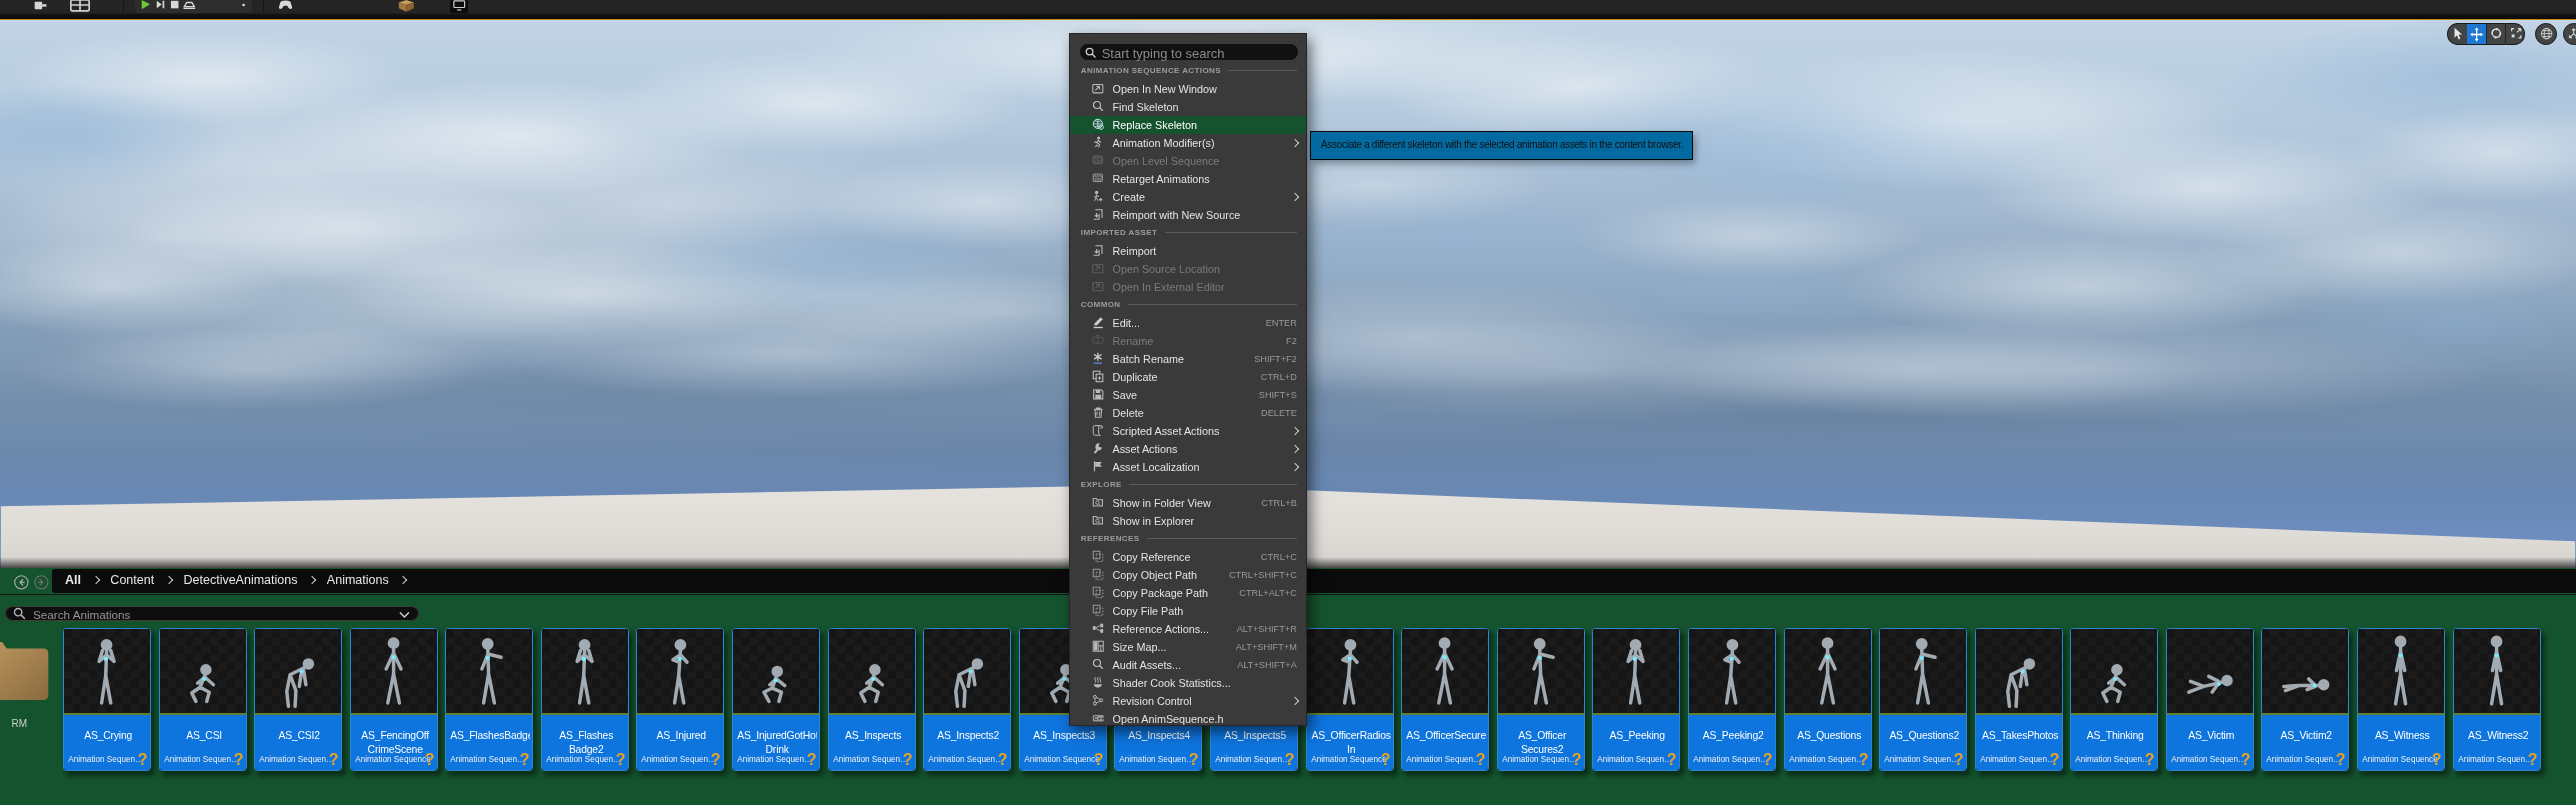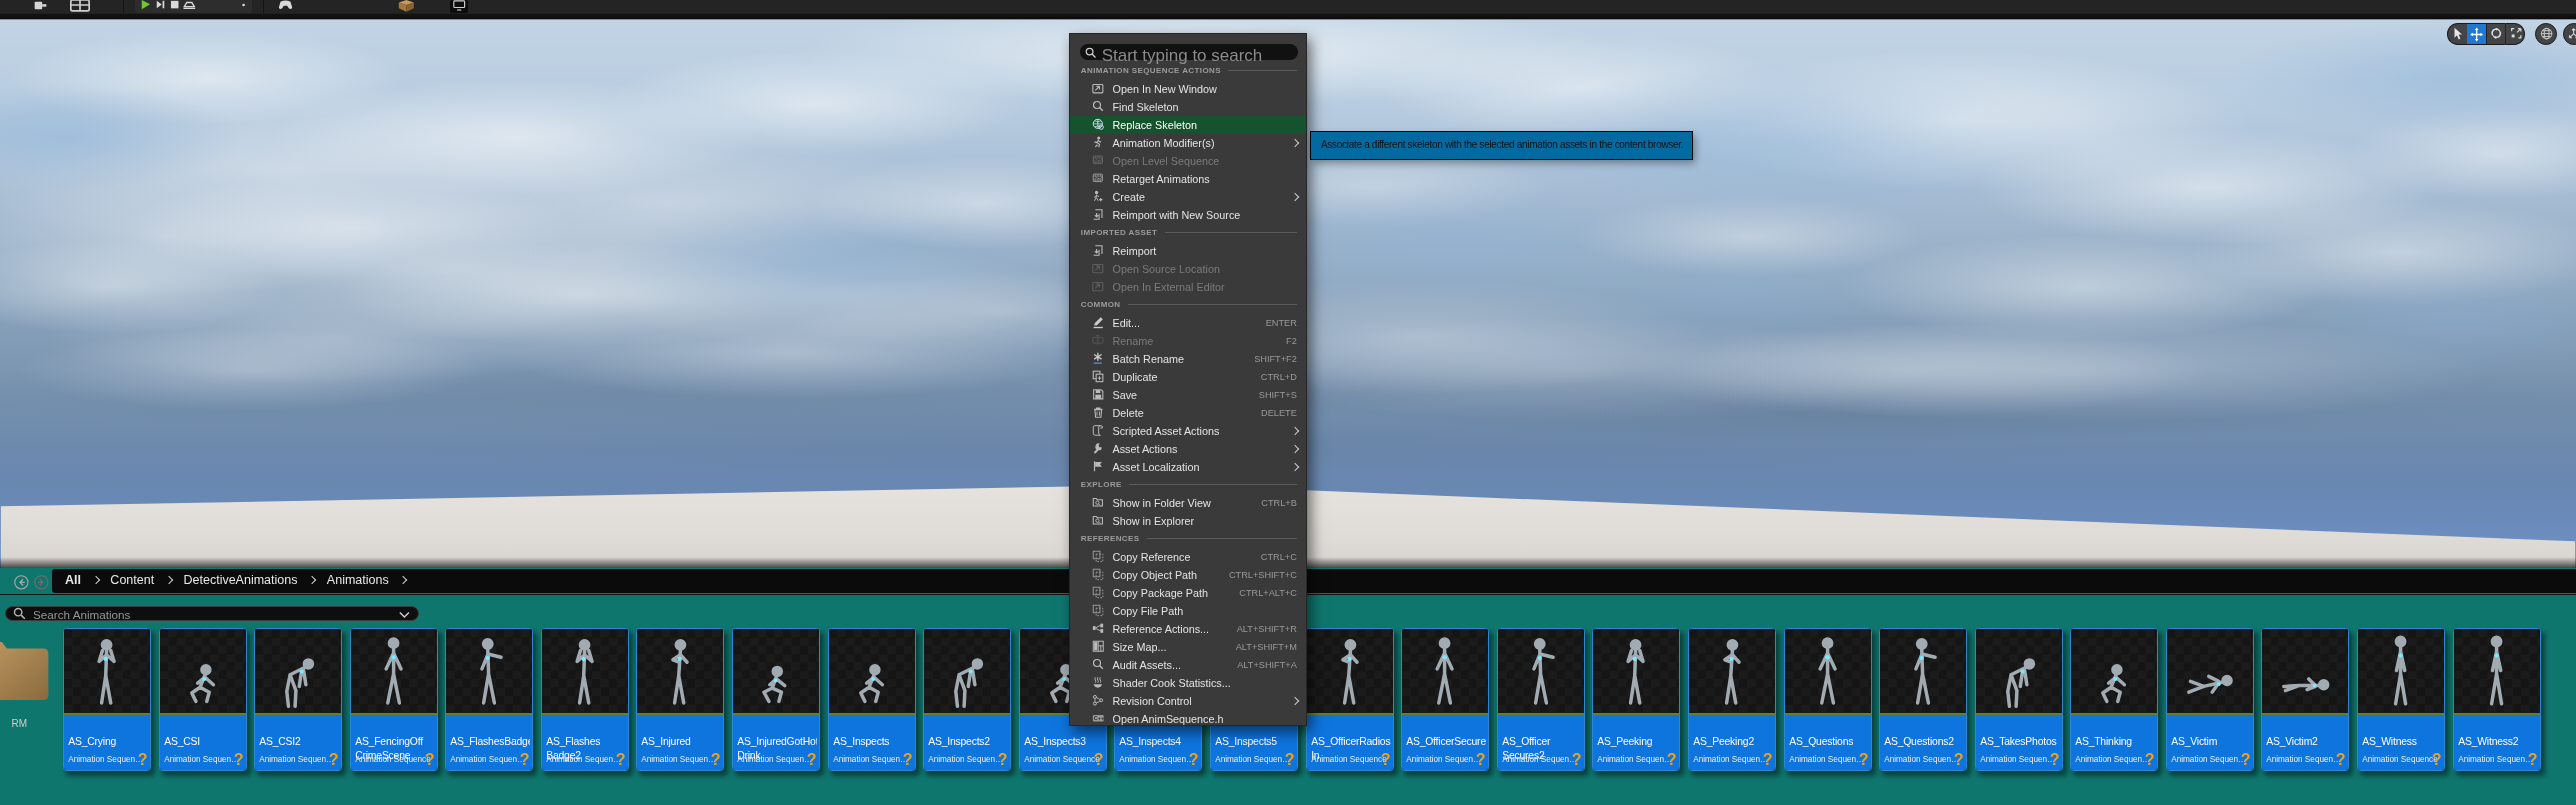--- a/index.html
+++ b/index.html
@@ -50,42 +50,42 @@
  radial-gradient(1167px 58px at 2000px 379px, rgba(40,58,85,.09), rgba(40,58,85,0) 70%),
  radial-gradient(1333px 50px at 1250px 421px, rgba(40,58,85,.06), rgba(40,58,85,0) 70%),
  radial-gradient(750px 50px at 1583px 367px, rgba(40,58,85,.10), rgba(40,58,85,0) 70%),
  radial-gradient(667px 42px at 1875px 396px, rgba(40,58,85,.08), rgba(40,58,85,0) 70%),
  linear-gradient(#a8c4dd 0px,#a4c0da 67px,#9db8d3 133px,#96afc9 200px,#8da6bf 267px,#8099b4 333px,#7590ae 383px,#6c89ad 433px,#6887b2 467px,#6b8cbc 508px,#7093c4 548px);}
 #ground{position:absolute;left:0;top:0;}
 #vtools{position:absolute;left:2447px;top:3.3px;height:21.7px;}
 .vbtn{position:absolute;top:0;height:21.7px;background:rgba(56,56,56,.92);border-top:0.8px solid #1a1a1a;border-bottom:0.8px solid #1a1a1a;box-sizing:border-box;}
 .vcirc{position:absolute;top:0;width:21.7px;height:21.7px;border-radius:10.8px;background:rgba(56,56,56,.92);border:0.8px solid #1a1a1a;box-sizing:border-box;}
 
-#cb{position:absolute;left:0;top:568px;width:2576px;height:237px;background:#0f766e;}
+#cb{position:absolute;left:0;top:568px;width:2576px;height:237px;background:#14532d;}
 #crumbbar{position:absolute;left:52px;top:0.8px;width:2524px;height:24px;background:#0b0b0b;border-radius:3.3px 0 0 3.3px;}
 .navbtn{position:absolute;top:5.8px;width:16.7px;height:16.7px;}
 #crumbs{position:absolute;left:65px;top:4.2px;height:16.7px;line-height:16.7px;font-size:12.5px;color:#e8e8e8;white-space:nowrap;}
 #crumbs b{font-weight:bold;}
 .csep{display:inline-block;width:5px;height:5px;border-top:1.8px solid #d2d2d2;border-right:1.8px solid #d2d2d2;transform:rotate(45deg);margin:0 11.7px 0.8px 11.7px;}
 #searchpill{position:absolute;left:5px;top:38px;width:414px;height:15px;border-radius:9.2px;background:#0e0e0e;border:0.8px solid #3c3c3c;box-sizing:border-box;text-align:center;}
 #searchpill .ph{position:absolute;left:27px;top:0.8px;font-size:11.7px;color:#969696;}
 #tiles{position:absolute;left:0;top:0;width:2576px;height:237px;}
 .tile{position:absolute;top:60px;width:88px;height:143px;border:0.8px solid #2f87d4;border-radius:3.3px;box-sizing:border-box;background:#141414;box-shadow:3.3px 4.2px 5.8px rgba(0,0,0,.45);overflow:hidden;}
 .thumb{position:absolute;left:0;top:0;width:86px;height:84px;background-color:#151515;background-image:repeating-conic-gradient(#1b1b1b 0% 25%, #151515 0% 50%);background-size:16.7px 16.7px;}
 .gbar{position:absolute;left:0;top:84px;width:86px;height:1.7px;background:#64802f;}
 .lbl{position:absolute;left:0;top:86px;width:86px;height:55px;background:#0e74de;}
-.tname{position:absolute;left:4.2px;top:20px;width:80px;font-size:10.4px;letter-spacing:-0.2px;line-height:13.8px;color:#fff;white-space:pre-line;overflow:hidden;}
+.tname{position:absolute;left:4.2px;top:14px;width:80px;font-size:10.4px;letter-spacing:-0.2px;line-height:13.8px;color:#fff;white-space:pre-line;overflow:hidden;text-align:center;}
 .tkind{position:absolute;left:4.2px;bottom:5.8px;font-size:8.2px;color:#f2f2f2;white-space:nowrap;}
 .qmark{position:absolute;right:2.5px;bottom:0.8px;font-size:16px;font-weight:bold;color:#efa21c;}
 #folder{position:absolute;left:-23px;top:72px;}
 #folderlbl{position:absolute;left:0px;top:150px;width:27px;text-align:right;font-size:10px;color:#cfcfcf;}
 
 #menu{position:absolute;left:1069px;top:33px;width:238px;height:693px;background:#3a3a3a;border:0.8px solid #262626;box-sizing:border-box;box-shadow:4.2px 5.8px 13.3px rgba(0,0,0,.55);}
 #msearch{position:absolute;left:10px;top:10px;width:218px;height:16px;border-radius:8.3px;background:#111;}
-#msearch .ph{position:absolute;left:21.7px;top:1.7px;font-size:17px;color:#8b8b8b;}
+#msearch .ph{position:absolute;left:21.7px;top:1.7px;font-size:13px;color:#8b8b8b;}
 #mrows{position:absolute;left:0;top:27.5px;width:236px;}
 .mrow{position:relative;height:18px;}
 .mhead{font-size:8px;font-weight:bold;color:#9c9c9c;letter-spacing:0.4px;display:flex;align-items:center;}
 .mhead .txt{margin-left:10.8px;}
 .mhead .line{flex:1;height:0.8px;background:#5b5b5b;margin-left:7.5px;margin-right:9.2px;}
 .mitem{display:flex;align-items:center;font-size:10.8px;color:#e4e4e4;}
 .mitem .ic{width:12.5px;height:12.5px;margin-left:21.7px;flex:none;}
 .mitem .lab{margin-left:8.3px;white-space:nowrap;}
 .mitem .sc{margin-left:auto;margin-right:9.2px;font-size:9.2px;color:#999;}
 .mitem .ar{margin-left:auto;margin-right:8.3px;width:5px;height:5px;border-top:1.4px solid #ccc;border-right:1.4px solid #ccc;transform:rotate(45deg);}

